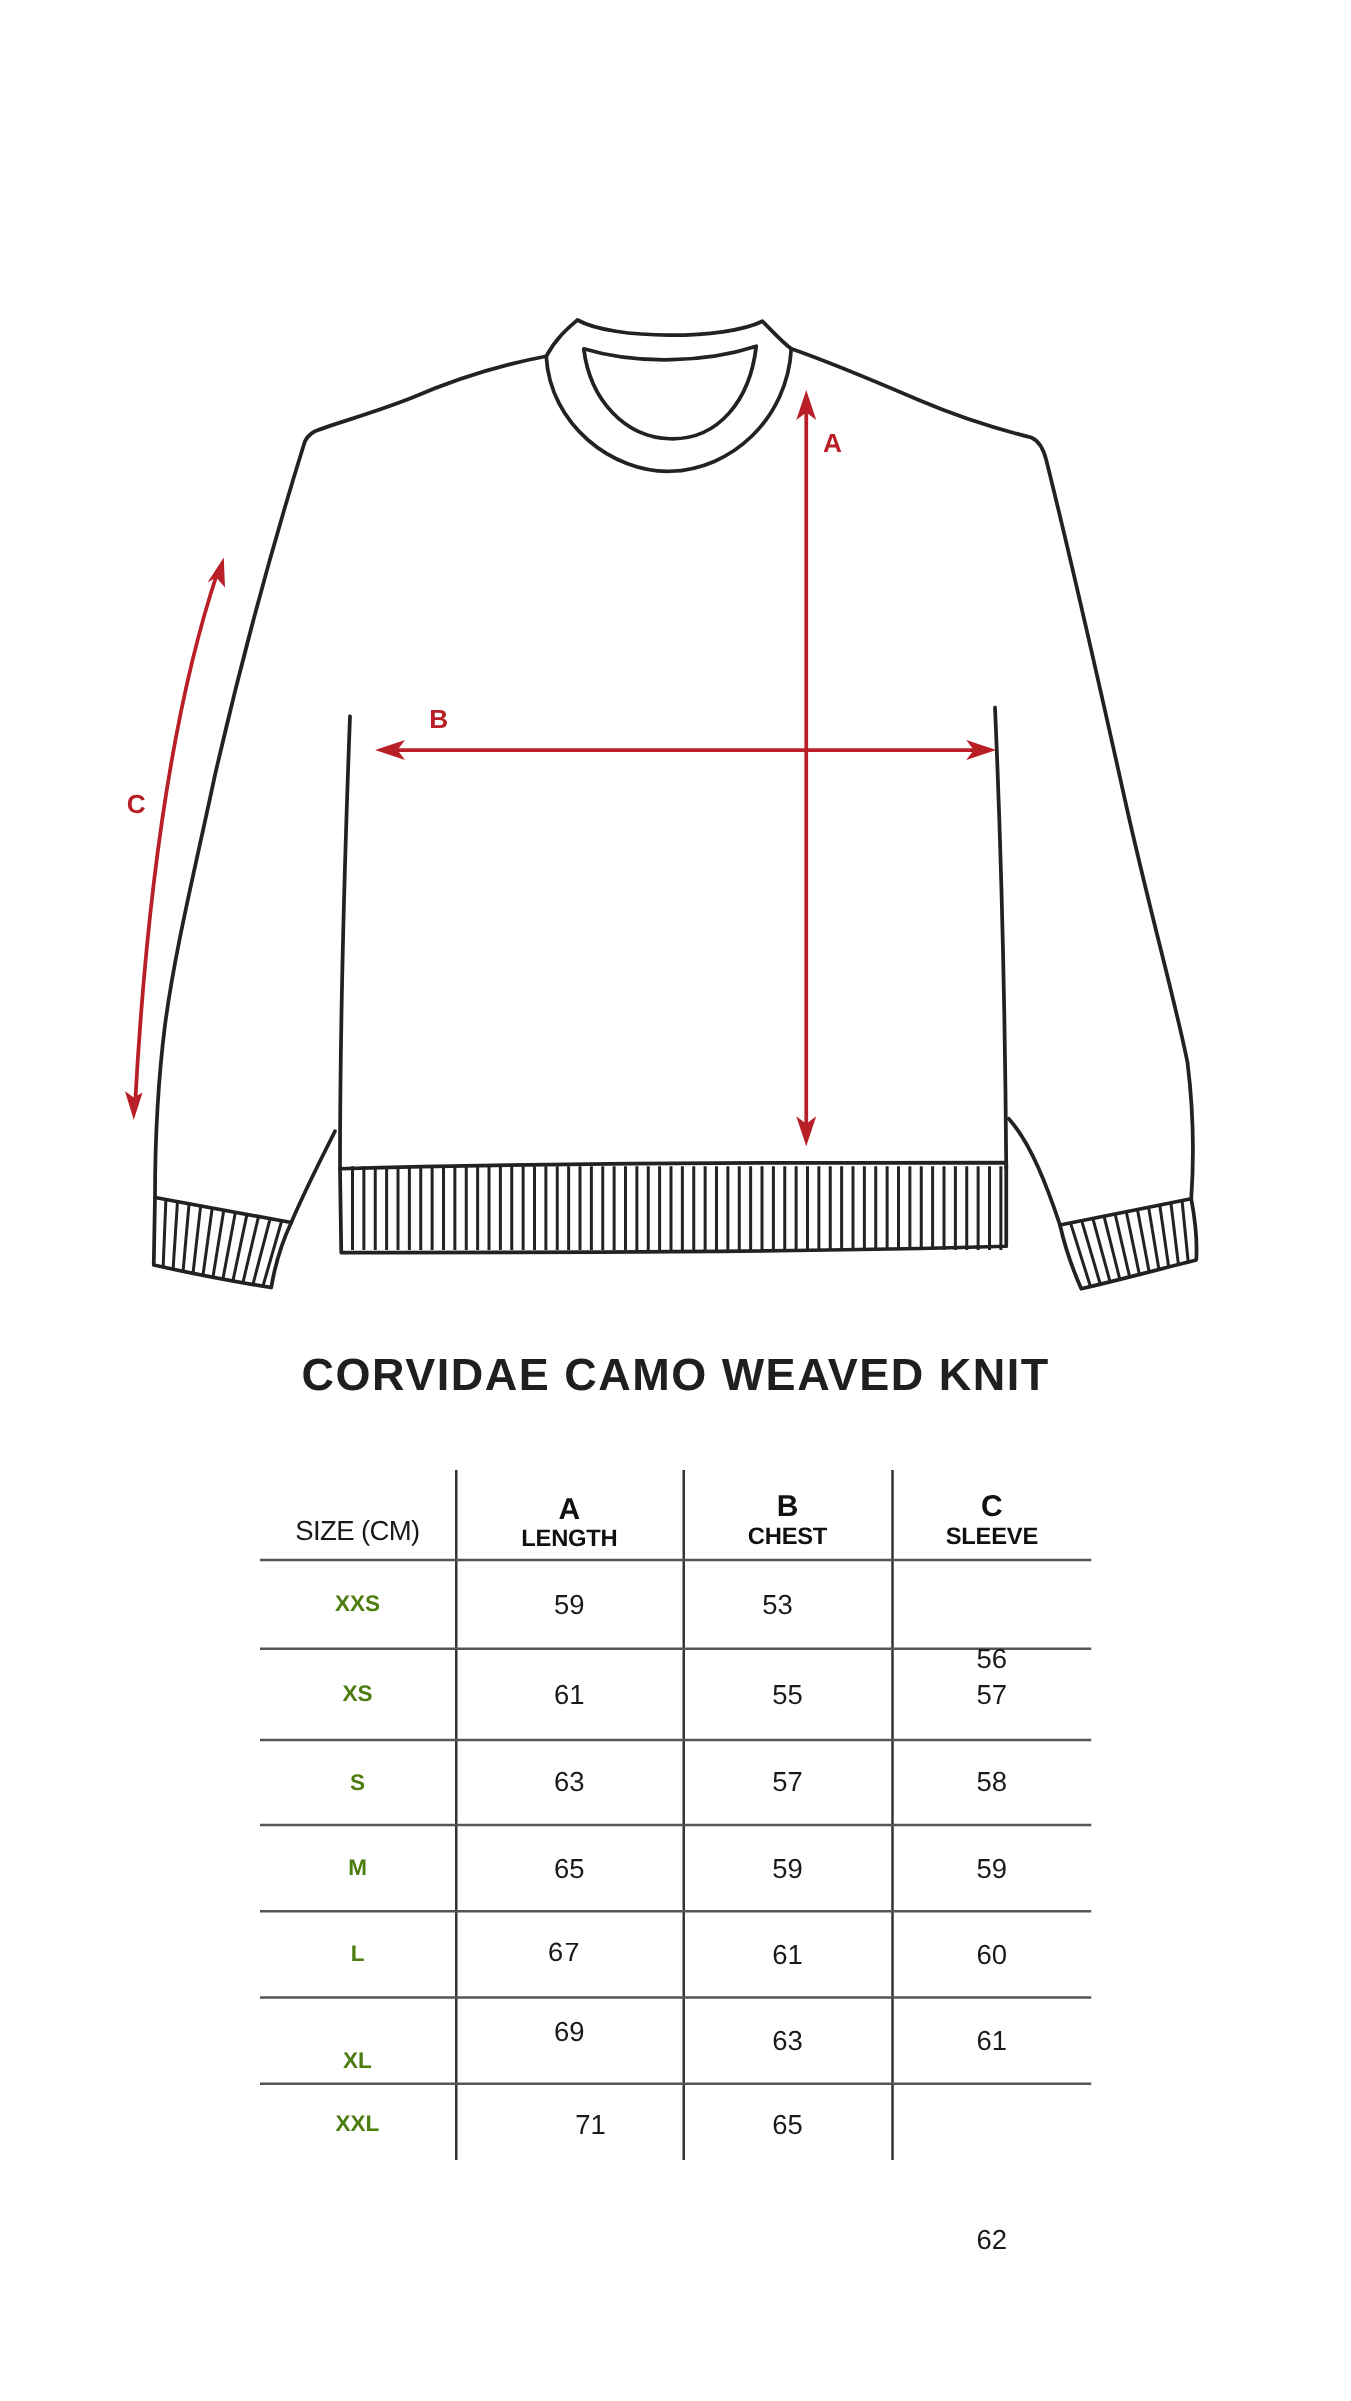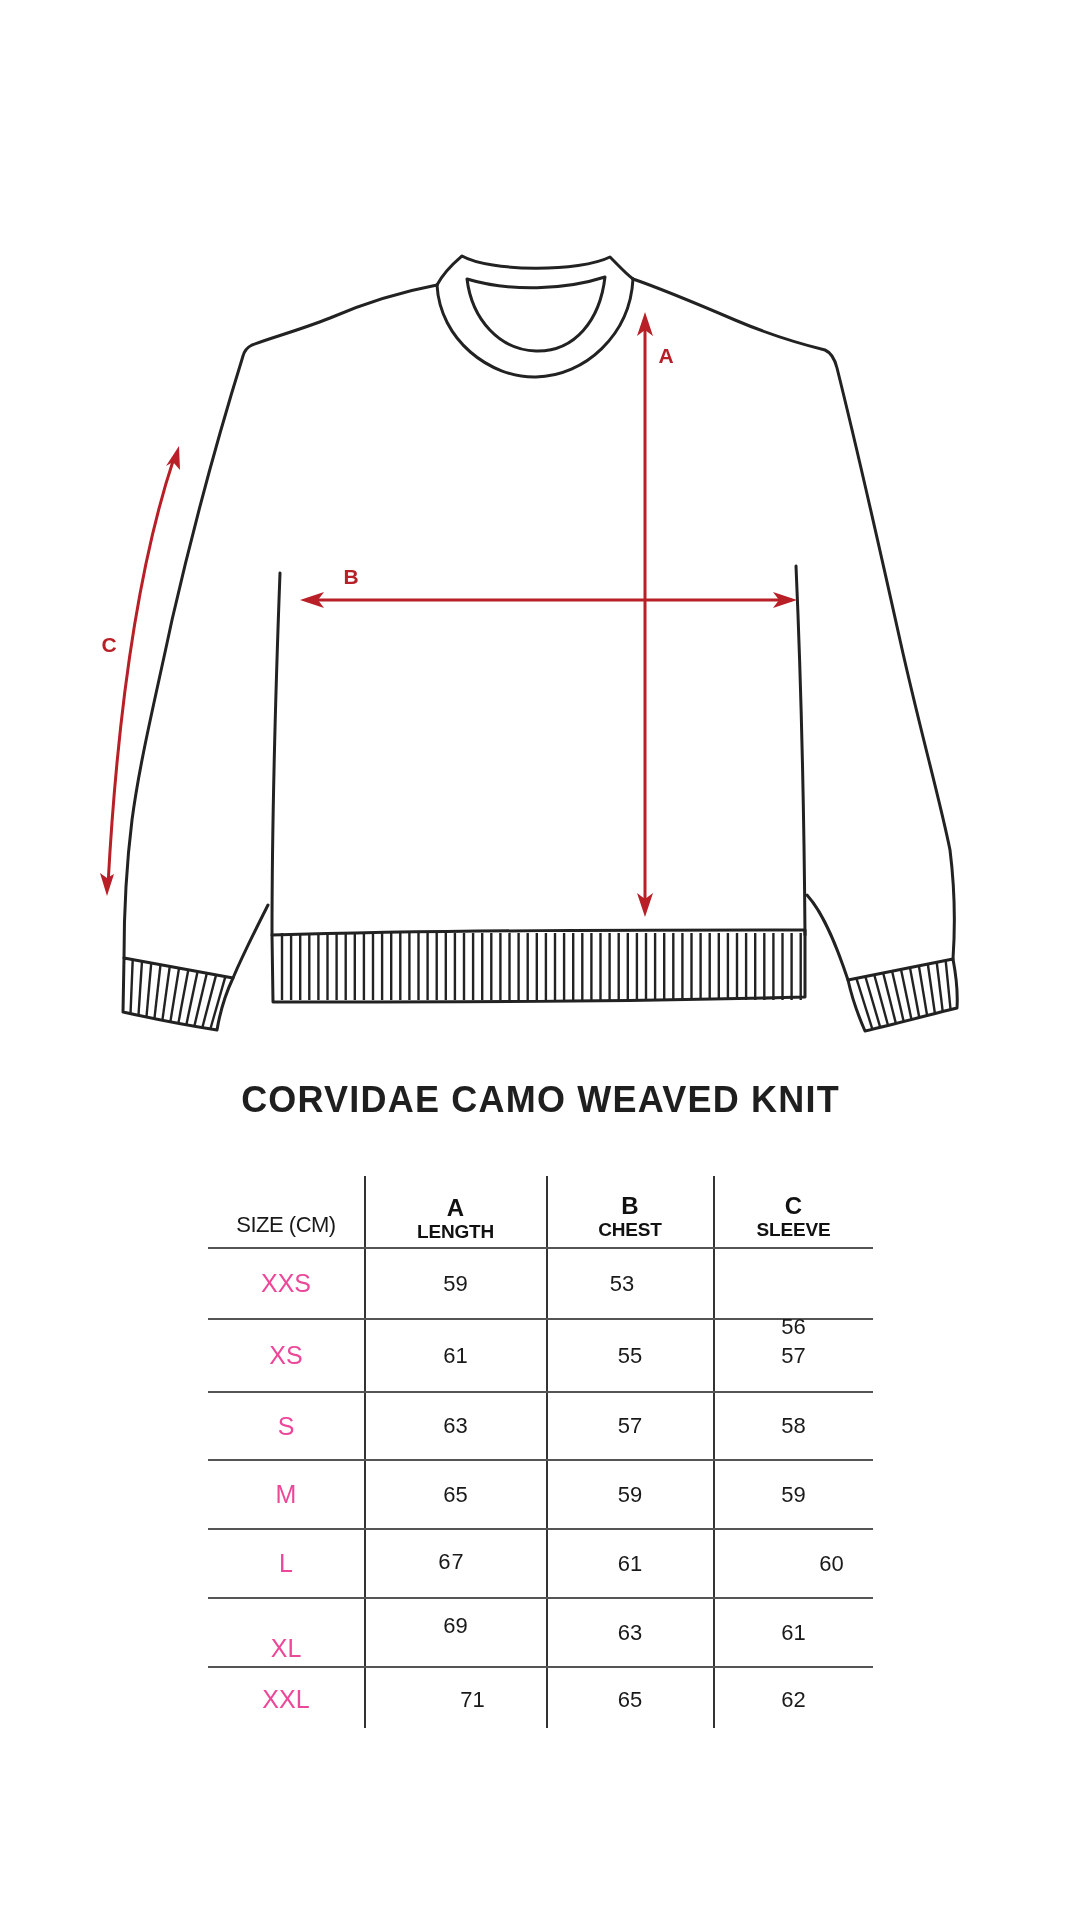--- a/index.html
+++ b/index.html
@@ -8,21 +8,21 @@
   .drawing svg { position:absolute; left:0; top:0; }
   .dim-label { position:absolute; font-family:"Liberation Sans", sans-serif; font-weight:bold; font-size:21px; line-height:1; transform:translate(-50%,-50%); }
   .title { position:absolute; left:0; width:1081px; top:1082px; text-align:center; font-size:36px; font-weight:bold; letter-spacing:1.2px; color:#1f1f1f; line-height:36px; }
   .grid-v { position:absolute; top:1176px; height:552px; width:1.5px; background:#333; }
   .grid-h { position:absolute; left:208px; width:665px; height:2px; background:#555; }
   .cell { position:absolute; display:flex; align-items:center; justify-content:center; text-align:center; }
   .hdr-size { font-size:22px; font-weight:normal; letter-spacing:-0.5px; color:#1a1a1a; }
   .hdr-stack { flex-direction:column; line-height:1; }
   .hdr-letter { font-size:24px; font-weight:bold; color:#111; }
   .hdr-sub { font-size:19px; font-weight:bold; color:#111; margin-top:2px; letter-spacing:-0.2px; }
-  .size-label { font-size:25px; font-weight:normal; color:#ec4899; }
+  .size-label { font-size:18px; font-weight:bold; color:#4d7c0f; }
   .val { font-size:22px; color:#1a1a1a; }
 </style>
 </head>
 <body>
 
 <div class="drawing">
   <svg width="1081" height="1060" viewBox="0 0 1081 1060">
     <g fill="none" stroke="#222" stroke-width="3" stroke-linejoin="round" stroke-linecap="round">
 
       <path d="M437 285 C400 292 360 305 330 318 C300 330 270 338 252 345 C246 348 244 352 243 356 C220 430 195 520 172 620 C155 700 140 760 132 820 C127 860 124 905 124 958"></path>
@@ -213,28 +213,28 @@
       <div>
         <div class="cell size-label" style="left: 208px; top: 1461px; width: 156px; height: 67px;">M</div>
         <div class="cell val" style="left: 365px; top: 1461px; width: 181px; height: 67px;">65</div>
         <div class="cell val" style="left: 547px; top: 1461px; width: 166px; height: 67px;">59</div>
         <div class="cell val" style="left: 714px; top: 1461px; width: 159px; height: 67px;">59</div>
       </div>
       <div>
         <div class="cell size-label" style="left: 208px; top: 1530px; width: 156px; height: 67px;">L</div>
         <div class="cell val" style="left: 365px; top: 1530px; width: 172px; height: 67px; font-family: Liberation Mono, monospace;">67</div>
         <div class="cell val" style="left: 547px; top: 1530px; width: 166px; height: 67px;">61</div>
-        <div class="cell val" style="left: 714px; top: 1530px; width: 159px; height: 67px; margin-left: 38px;">60</div>
+        <div class="cell val" style="left: 714px; top: 1530px; width: 159px; height: 67px;">60</div>
       </div>
       <div>
         <div class="cell size-label" style="left: 208px; top: 1599px; width: 156px; height: 67px; margin-top: 16px;">XL</div>
         <div class="cell val" style="left: 365px; top: 1599px; width: 181px; height: 54px;">69</div>
         <div class="cell val" style="left: 547px; top: 1599px; width: 166px; height: 67px;">63</div>
         <div class="cell val" style="left: 714px; top: 1599px; width: 159px; height: 67px;">61</div>
       </div>
       <div>
         <div class="cell size-label" style="left: 208px; top: 1668px; width: 156px; height: 63px;">XXL</div>
         <div class="cell val" style="left: 365px; top: 1668px; width: 215px; height: 63px;">71</div>
         <div class="cell val" style="left: 547px; top: 1668px; width: 166px; height: 63px;">65</div>
-        <div class="cell val" style="left: 714px; top: 1668px; width: 159px; height: 63px;">62</div>
+        <div class="cell val" style="left: 714px; top: 1760px; width: 159px; height: 63px;">62</div>
       </div>
     </div>
 </div>
 
 </body></html>

